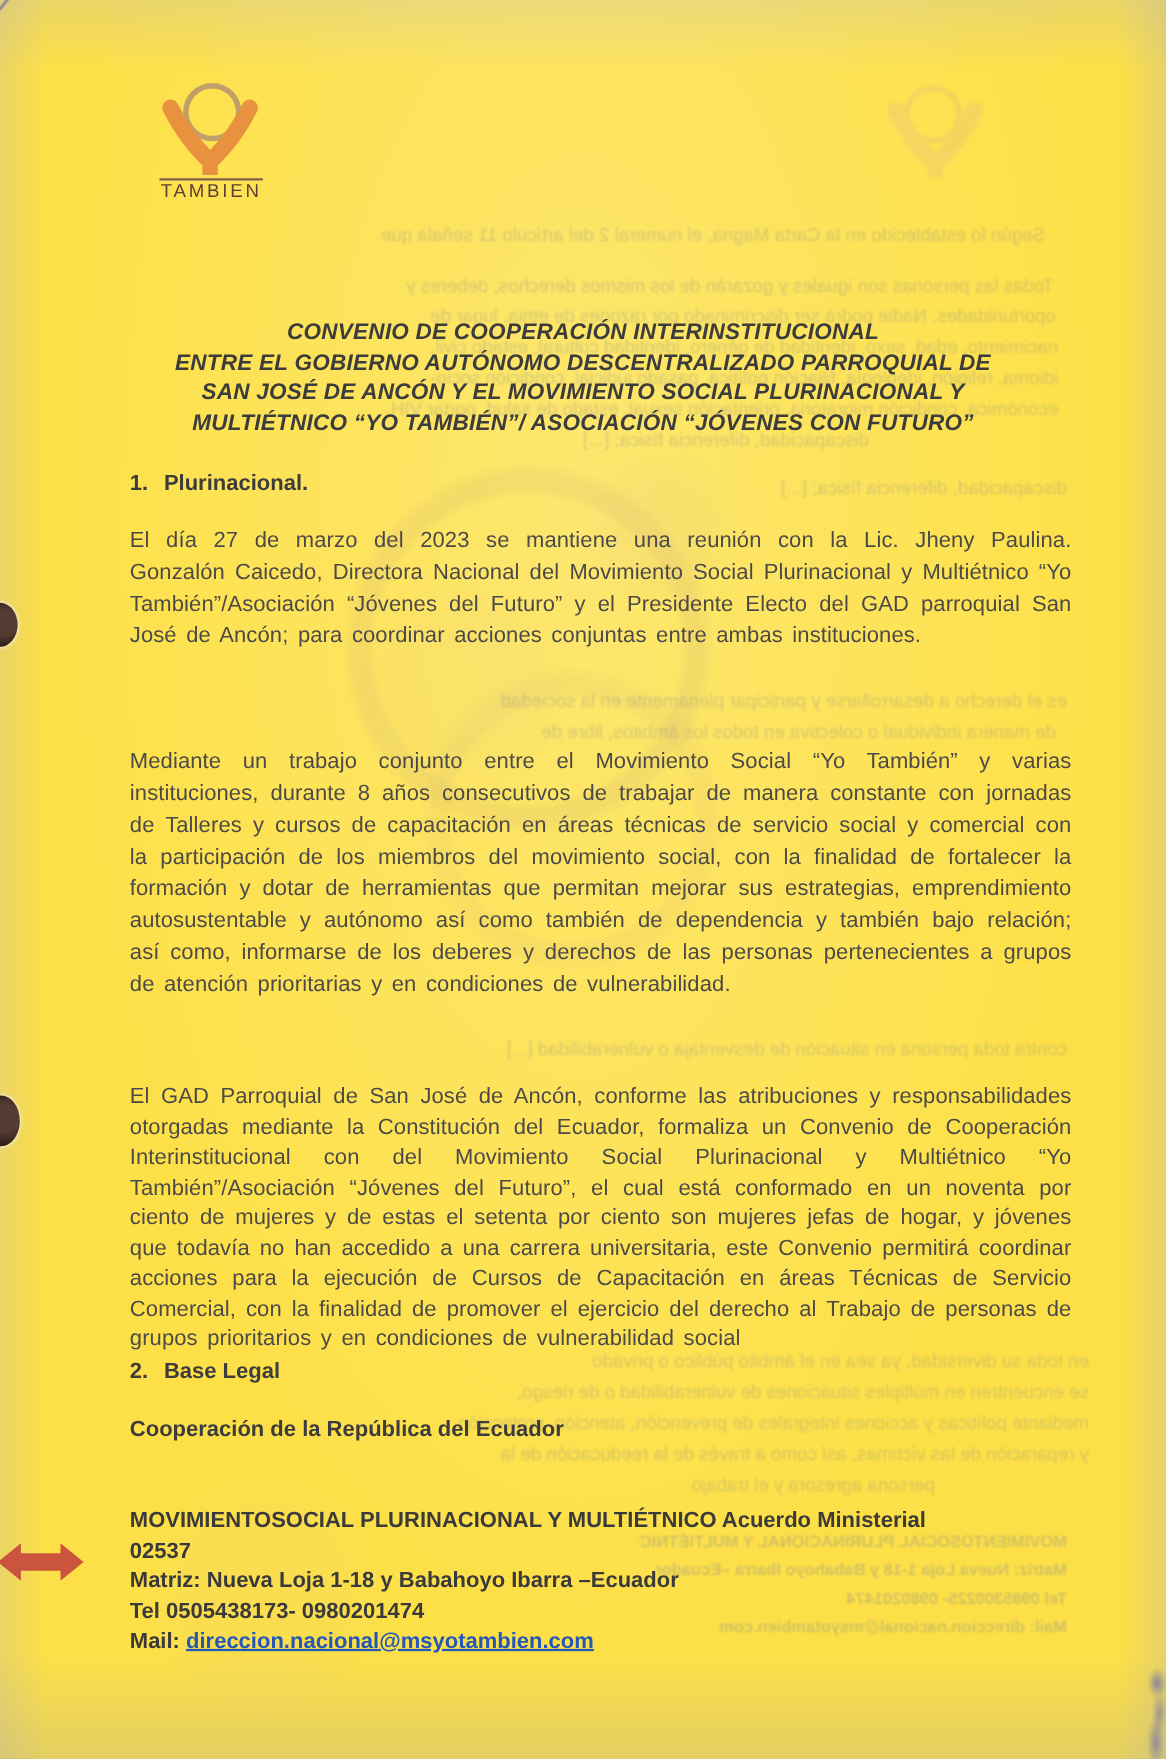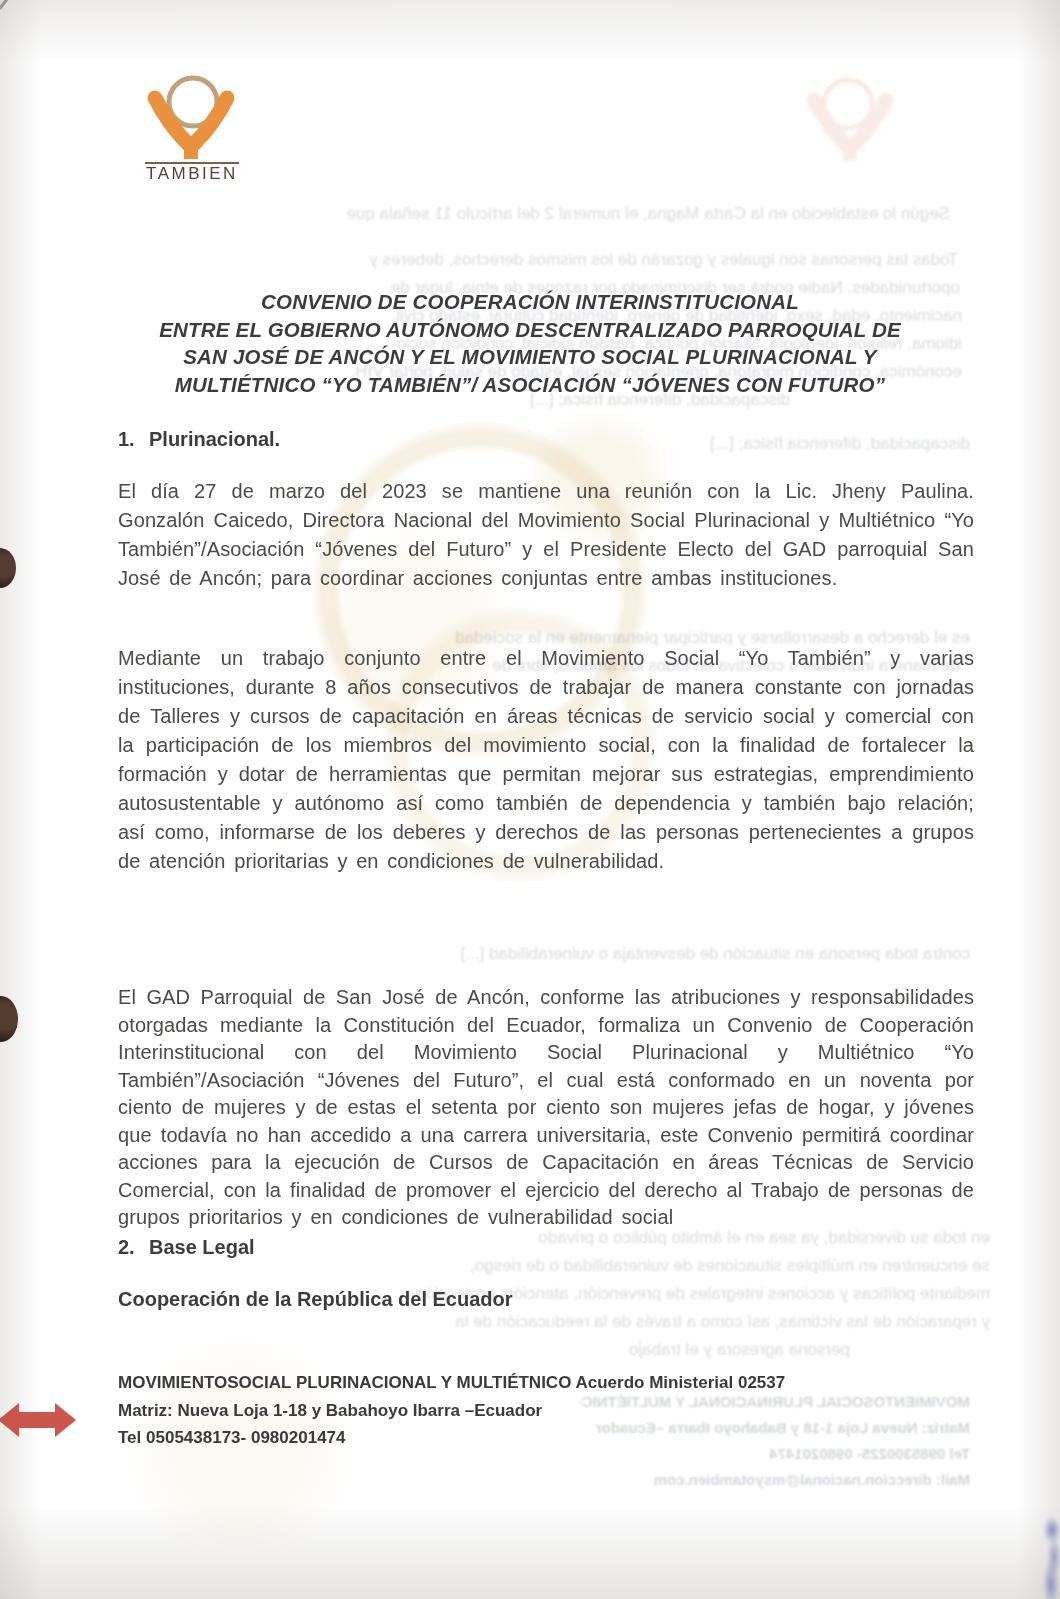--- a/index.html
+++ b/index.html
@@ -1,17 +1,17 @@
 <!DOCTYPE html>
 <html lang="es"><head>
 <meta charset="utf-8">
 <style>
   html,body{margin:0;padding:0;}
   body{width:1060px;height:1599px;overflow:hidden;background:#b0aeac;}
-  .page{position:relative;width:1060px;height:1599px;background:#ffffff;overflow:hidden;
+  .page{position:relative;width:1060px;height:1599px;background:#fde047;overflow:hidden;
         font-family:"Liberation Sans",sans-serif;}
   
   .texture{position:absolute;inset:0;pointer-events:none;
     background:
       radial-gradient(ellipse at 50% 30%, rgba(255,255,255,0.22), transparent 65%),
       linear-gradient(180deg, rgba(190,186,182,0.30), transparent 4%, transparent 94%, rgba(170,166,162,0.30)),
       linear-gradient(90deg, rgba(185,181,177,0.28), transparent 4%, transparent 96%, rgba(180,176,172,0.30));}
   
   .stains{position:absolute;inset:0;pointer-events:none;background-repeat:no-repeat;
     background:
@@ -32,24 +32,24 @@
   .title{position:absolute;left:90px;top:288px;width:880px;text-align:center;
          font-weight:bold;font-size:20.5px;line-height:27.5px;color:#3c3c3c;letter-spacing:.2px;font-style:italic;}
   .heading{position:absolute;left:118px;font-weight:bold;font-size:20px;color:#3c3c3c;}
   .heading .num{display:inline-block;width:31px;}
   .h-antecedentes{top:428px;}
   .h-baselegal{top:1236px;}
   .h-constitucion{position:absolute;left:118px;top:1288px;font-weight:bold;font-size:20px;color:#3c3c3c;}
   .body-par{position:absolute;left:118px;width:856px;margin:0;text-align:justify;
             font-size:20px;color:#4c4a48;word-spacing:3px;letter-spacing:.1px;}
   .p1{top:477px;line-height:29px;}
-  .p2{top:644px;line-height:29px;}
+  .p2{top:678px;line-height:29px;}
   .p3{top:984px;line-height:27.5px;}
   .footer{position:absolute;left:118px;top:1369px;width:740px;font-weight:bold;
-          font-size:17px;line-height:27.5px;color:#3a3a3a;}
+          font-size:20px;line-height:27.5px;color:#3a3a3a;}
   .mail-link{color:#2458b8;text-decoration:underline;cursor:pointer;}
   
   .hole{position:absolute;border-radius:50%;
         background:radial-gradient(circle at 62% 45%, #553c33 0 38%, #2f1e1a 72%, #241511);
         box-shadow:0 0 2px 2px rgba(238,236,233,0.55);}
   .hole1{left:-16px;top:548px;width:32px;height:40px;}
   .hole2{left:-16px;top:996px;width:34px;height:46px;}
   .red-arrow{position:absolute;left:-3px;top:1397px;opacity:.92;filter:blur(.3px);}
   .blue-mark{position:absolute;left:1040px;top:1512px;width:21px;height:88px;filter:blur(1px);
     background:
@@ -128,20 +128,24 @@
     <div class="heading h-baselegal">
       <span class="num">2.</span><span>Base Legal</span>
     </div>
 
     <div class="h-constitucion">Cooperación de la República del Ecuador</div>
 
     <div class="footer">
       <div>MOVIMIENTOSOCIAL PLURINACIONAL Y MULTIÉTNICO Acuerdo Ministerial  02537</div>
       <div>Matriz: Nueva Loja 1-18 y Babahoyo Ibarra –Ecuador</div>
       <div>Tel 0505438173-  0980201474</div>
+      <div>
+        <span>Mail:</span>
+        <a class="mail-link">direccion.nacional@msyotambien.com</a>
+      </div>
     </div>
 
   </div>
 
   <div class="hole hole1"></div>
   <div class="hole hole2"></div>
 
   <svg class="red-arrow" width="80" height="46" viewBox="0 0 80 46">
     <polygon points="1,23 22,6 22,15 58,15 58,6 79,23 58,40 58,31 22,31 22,40" fill="#c7493d"></polygon>
   </svg>

